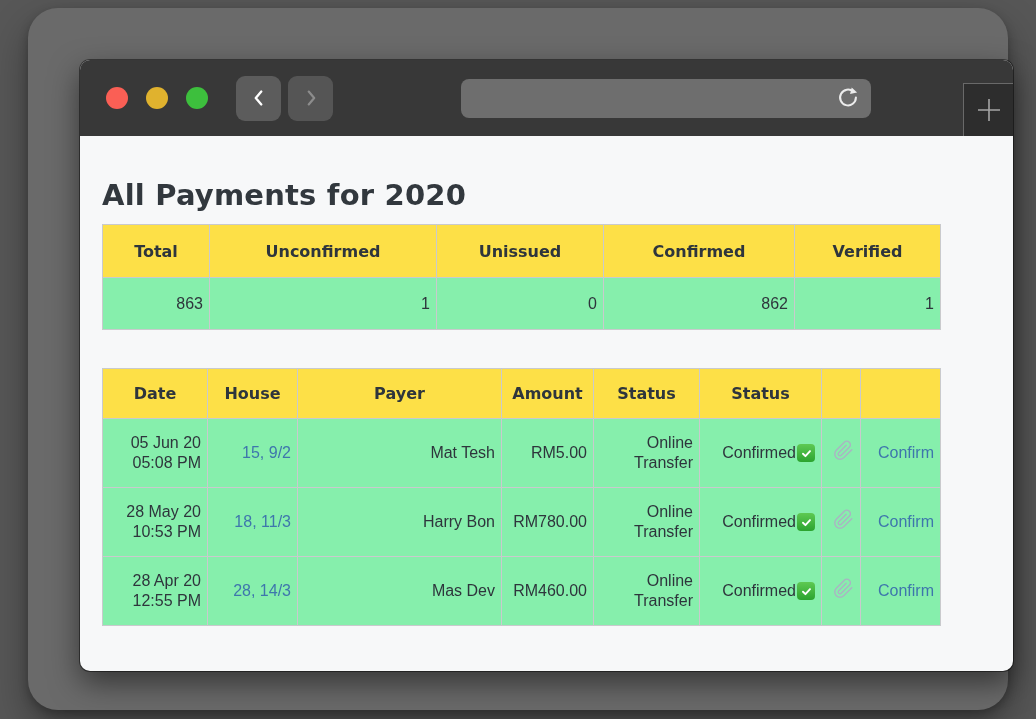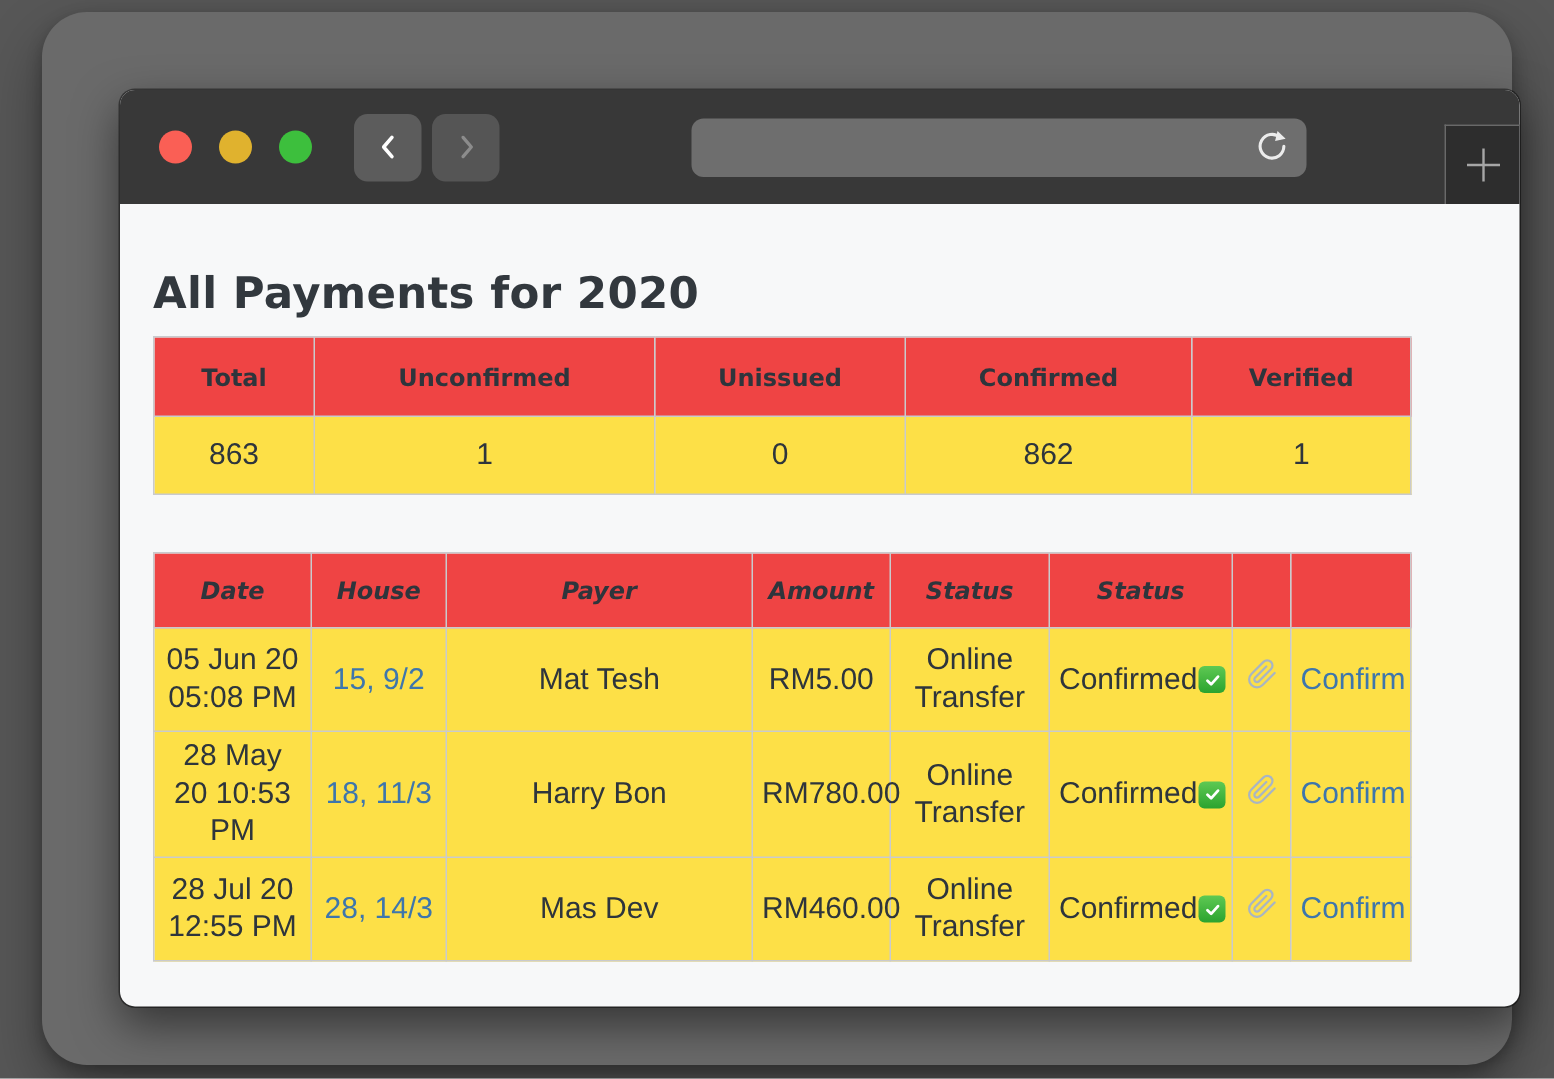--- a/index.html
+++ b/index.html
@@ -56,31 +56,31 @@
     font-weight:700;font-size:29px;color:#32383e;letter-spacing:.2px;
   }
   .subtitle{
     margin-top:37px;font-family:"DejaVu Sans","Liberation Sans",sans-serif;
     font-weight:700;font-size:18px;color:#32383e;
   }
   table{border-collapse:collapse;table-layout:fixed;width:838px;}
   .summary{margin-top:12px;}
   .payments{margin-top:38px;}
   th{
-    background:#ef4444;border:1px solid #c9cacd;text-align:center;
+    background:#fde047;border:1px solid #c9cacd;text-align:center;
     font-family:"DejaVu Sans","Liberation Sans",sans-serif;
     font-weight:700;font-size:16px;color:#2e353c;padding:2px 4px;
   }
   td{
-    background:#fde047;border:1px solid #c9cacd;text-align:center;
-    font-size:20px;color:#2e353c;padding:4px 6px;line-height:1.25;
+    background:#86efac;border:1px solid #c9cacd;text-align:right;
+    font-size:16px;color:#2e353c;padding:4px 6px;line-height:1.25;
   }
   .summary th{height:48px;}
   .summary td{height:43px;}
-  .payments th{height:45px;font-style:italic;}
+  .payments th{height:45px;}
   .payments td{height:60px;}
   .link{color:#3e76ac;text-decoration:none;cursor:pointer;}
   .status-wrap{display:inline-flex;align-items:center;gap:1px;}
   .check-icon{
     width:18px;height:18px;border-radius:4px;flex:0 0 auto;
     background:linear-gradient(180deg,#5ec953 0%,#2ba32f 100%);
     display:inline-flex;align-items:center;justify-content:center;
   }
   .clip-btn{display:inline-flex;align-items:center;justify-content:center;cursor:pointer;}
 </style>
@@ -234,21 +234,21 @@
                 <span class="clip-btn">
                   <svg width="21" height="21" viewBox="0 0 24 24">
                       <path d="M21.44 11.05l-9.19 9.19a6 6 0 0 1-8.49-8.49l9.19-9.19a4 4 0 0 1 5.66 5.66l-9.2 9.19a2 2 0 0 1-2.83-2.83l8.49-8.48" fill="none" stroke="#a9b5c2" stroke-width="1.7" stroke-linecap="round" stroke-linejoin="round"></path>
                     </svg>
                 </span>
               </td>
               <td><a class="link">Confirm</a></td>
             </tr>
 
             <tr>
-              <td>28 Jul 20 12:55 PM</td>
+              <td>28 Apr 20 12:55 PM</td>
               <td><a class="link">28, 14/3</a></td>
               <td>Mas Dev</td>
               <td>RM460.00</td>
               <td>Online Transfer</td>
               <td>
                 <span class="status-wrap">
                   <span>Confirmed</span>
                   <span class="check-icon">
                     <svg width="13" height="13" viewBox="0 0 24 24">
                         <polyline points="5.5,12.5 10,17 18.5,7.5" fill="none" stroke="#ffffff" stroke-width="3.4" stroke-linecap="round" stroke-linejoin="round"></polyline>

